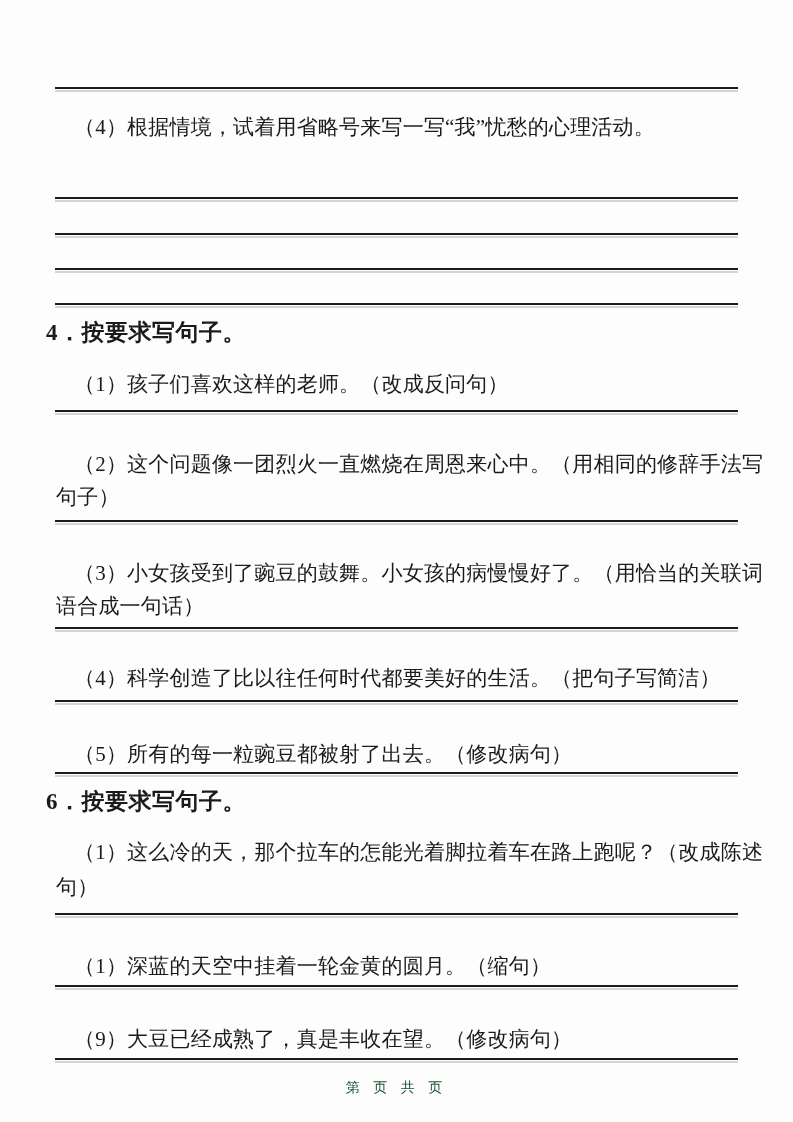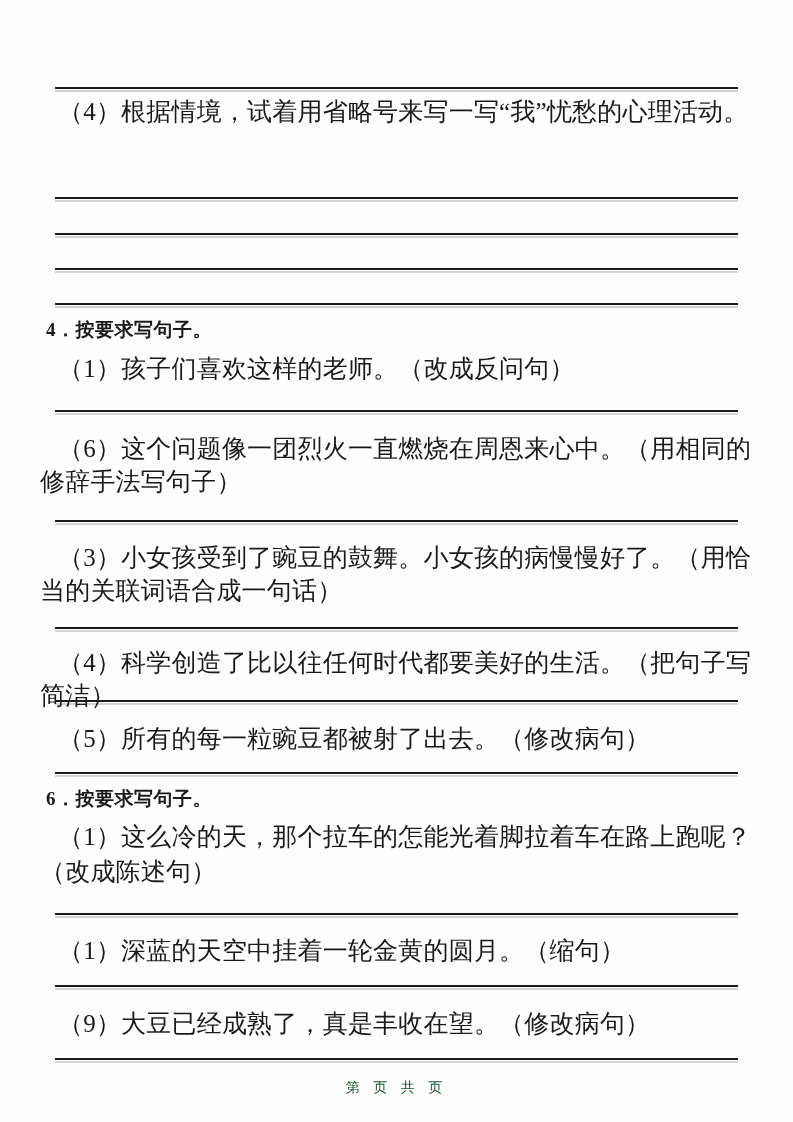--- a/index.html
+++ b/index.html
@@ -17,33 +17,33 @@
     left: 55px;
     width: 683px;
     height: 2px;
     background: #1c1c1c;
     box-shadow: 0 3px 0 rgba(28,28,28,0.18);
   }
   .p {
     position: absolute;
     left: 40px;
     width: 714px;
-    margin: 0;
-    font-size: 25px;
+    margin: 16px;
+    font-size: 21px;
     line-height: 33px;
     text-indent: 18px;
     letter-spacing: 0.2px;
   }
   .p.noindent { text-indent: 0; }
   .p.wide-lh { line-height: 35px; }
   .heading {
     position: absolute;
     left: 46px;
     margin: 0;
-    font-size: 19px;
+    font-size: 23px;
     font-weight: bold;
     letter-spacing: 0.5px;
   }
   .blank {
     display: inline-block;
     width: 30px;
     height: 0.9em;
     margin-left: 2px;
     border-bottom: 2px solid #1a1a1a;
     vertical-align: baseline;
@@ -72,21 +72,21 @@
   <div class="rule" style="top:197px"></div>
   <div class="rule" style="top:233px"></div>
   <div class="rule" style="top:268px"></div>
   <div class="rule" style="top:303px"></div>
 
   <h3 class="heading" style="top:317px">4．按要求写句子。</h3>
 
   <p class="p" style="top:352px">（1）孩子们喜欢这样的老师。（改成反问句）</p>
   <div class="rule" style="top:410px"></div>
 
-  <p class="p" style="top:432px">（6）这个问题像一团烈火一直燃烧在周恩来心中。（用相同的修辞手法写句子）</p>
+  <p class="p" style="top:432px">（2）这个问题像一团烈火一直燃烧在周恩来心中。（用相同的修辞手法写句子）</p>
   <div class="rule" style="top:520px"></div>
 
   <p class="p" style="top:541px">（3）小女孩受到了豌豆的鼓舞。小女孩的病慢慢好了。（用恰当的关联词语合成一句话）</p>
   <div class="rule" style="top:627px"></div>
 
   <p class="p" style="top:646px">（4）科学创造了比以往任何时代都要美好的生活。（把句子写简洁）</p>
   <div class="rule" style="top:700px"></div>
 
   <p class="p" style="top:722px">（5）所有的每一粒豌豆都被射了出去。（修改病句）</p>
   <div class="rule" style="top:772px"></div>

